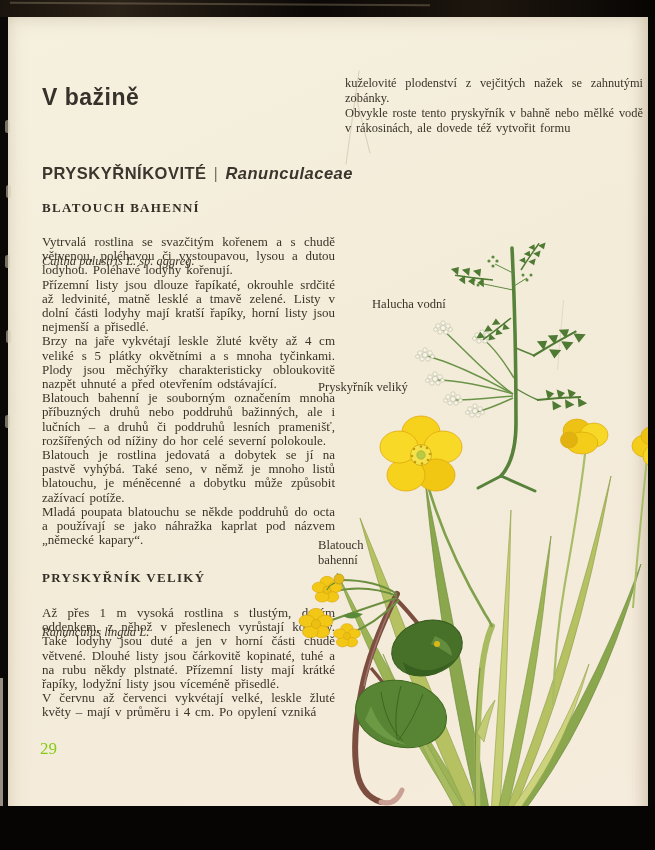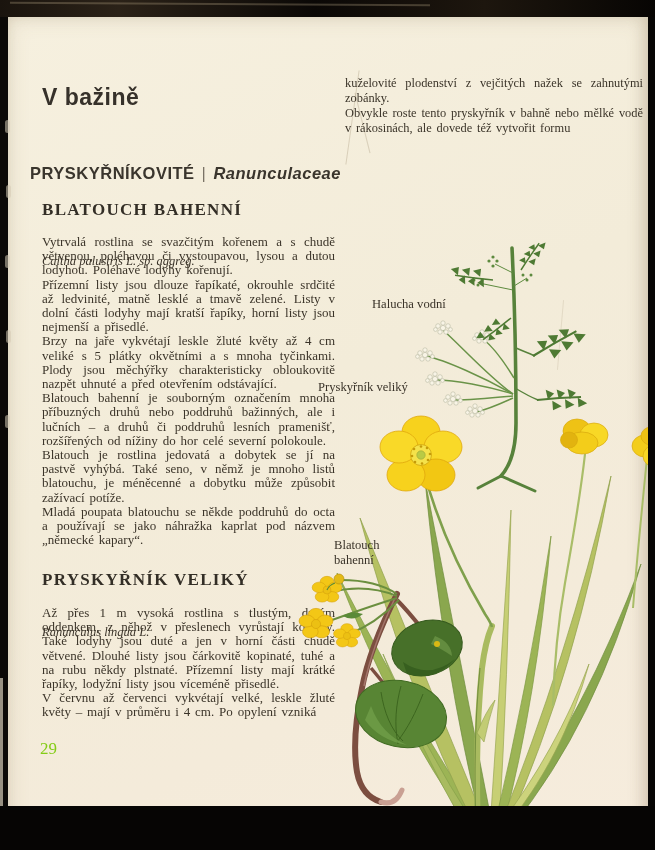--- a/index.html
+++ b/index.html
@@ -21,25 +21,25 @@
   .edge-left{position:absolute;left:0;top:17px;width:8px;height:821px;background:#0b0907;}
   .edge-left::after{content:"";position:absolute;left:0;bottom:10px;width:3px;height:150px;
         background:#b2a999;opacity:.85;}
   .edge-right{position:absolute;left:648px;top:17px;width:7px;height:821px;background:#070605;}
   .stitch{position:absolute;width:5px;height:13px;border-radius:3px;
         background:rgba(214,203,180,.55);}
   .crease{position:absolute;width:1px;background:rgba(140,120,90,.26);}
   
   .title{position:absolute;left:42px;top:84px;font-family:"Liberation Sans",sans-serif;
         font-weight:bold;font-size:23px;letter-spacing:.5px;color:#36312a;}
-  .family-heading{position:absolute;left:30px;top:164px;font-family:"Liberation Sans",sans-serif;
+  .family-heading{position:absolute;left:42px;top:164px;font-family:"Liberation Sans",sans-serif;
         font-weight:bold;font-size:16.5px;letter-spacing:.5px;color:#3a352d;white-space:nowrap;}
   .family-heading .sep{font-weight:normal;color:#7a7366;margin:0 7px;}
   .family-heading .latin{font-style:italic;}
-  .species-heading{position:absolute;left:42px;font-size:17px;font-weight:bold;
+  .species-heading{position:absolute;left:42px;font-size:13px;font-weight:bold;
         letter-spacing:1.3px;color:#332e26;}
   .species-latin{position:absolute;left:42px;font-size:12.5px;font-style:italic;color:#3a3329;margin-top:40px;}
   .body-block{position:absolute;left:42px;width:293px;}
   .body-block p{margin:0;font-size:13px;line-height:14.2px;text-align:justify;
         color:#3b3429;word-spacing:1.6px;}
   .right-col{position:absolute;left:345px;top:76px;width:298px;}
   .right-col p{margin:0;font-size:12.4px;line-height:15px;text-align:justify;
         color:#3b3429;word-spacing:1.6px;}
   .pagenum{position:absolute;left:40px;top:739px;font-size:17px;color:#84cc16;}
   .illu-label{position:absolute;font-size:12.6px;line-height:15px;color:#3a3329;}
@@ -249,21 +249,21 @@
         <use href="#bflower" transform="translate(31,396) scale(1.2)"></use>
         <use href="#bflower" transform="translate(62,408) scale(0.95)"></use>
       </g>
       <circle cx="54" cy="351" r="5" fill="#e3ba16" stroke="#b08c0a" stroke-width="0.6"></circle>
       <path d="M50,355 q-6,2 -8,7" stroke="#5a8a38" stroke-width="1.2" fill="none"></path>
     </g>
   </svg>
 
   <div class="illu-label" style="left:372px;top:297px;">Halucha vodní</div>
   <div class="illu-label" style="left:318px;top:380px;">Pryskyřník veliký</div>
-  <div class="illu-label" style="left:334px;top:538px;">
+  <div class="illu-label" style="left:318px;top:538px;">
     <div>Blatouch</div>
     <div>bahenní</div>
   </div>
 
   <div class="edge-top"></div>
   <div class="edge-bottom"></div>
   <div class="edge-left"></div>
   <div class="edge-right"></div>
   <div class="stitch" style="left:5px;top:120px;"></div>
   <div class="stitch" style="left:6px;top:185px;"></div>

